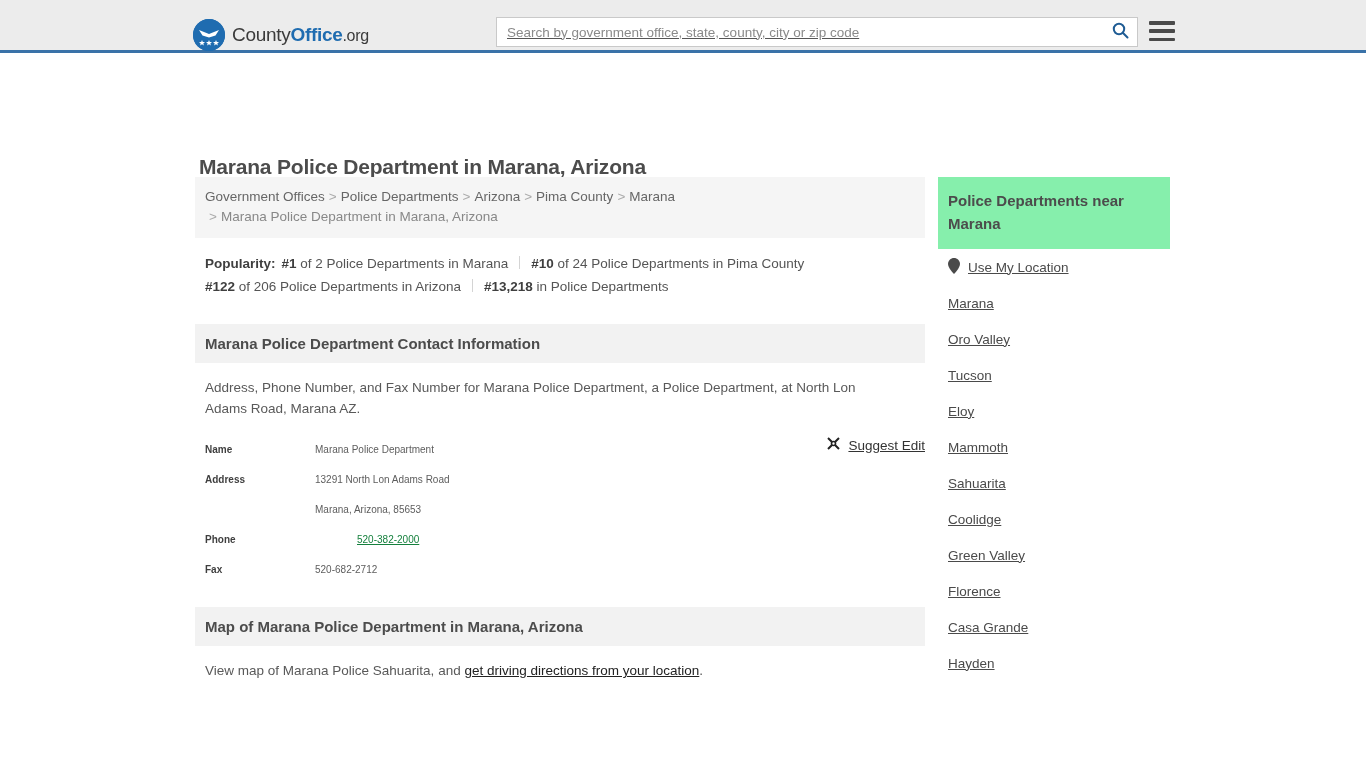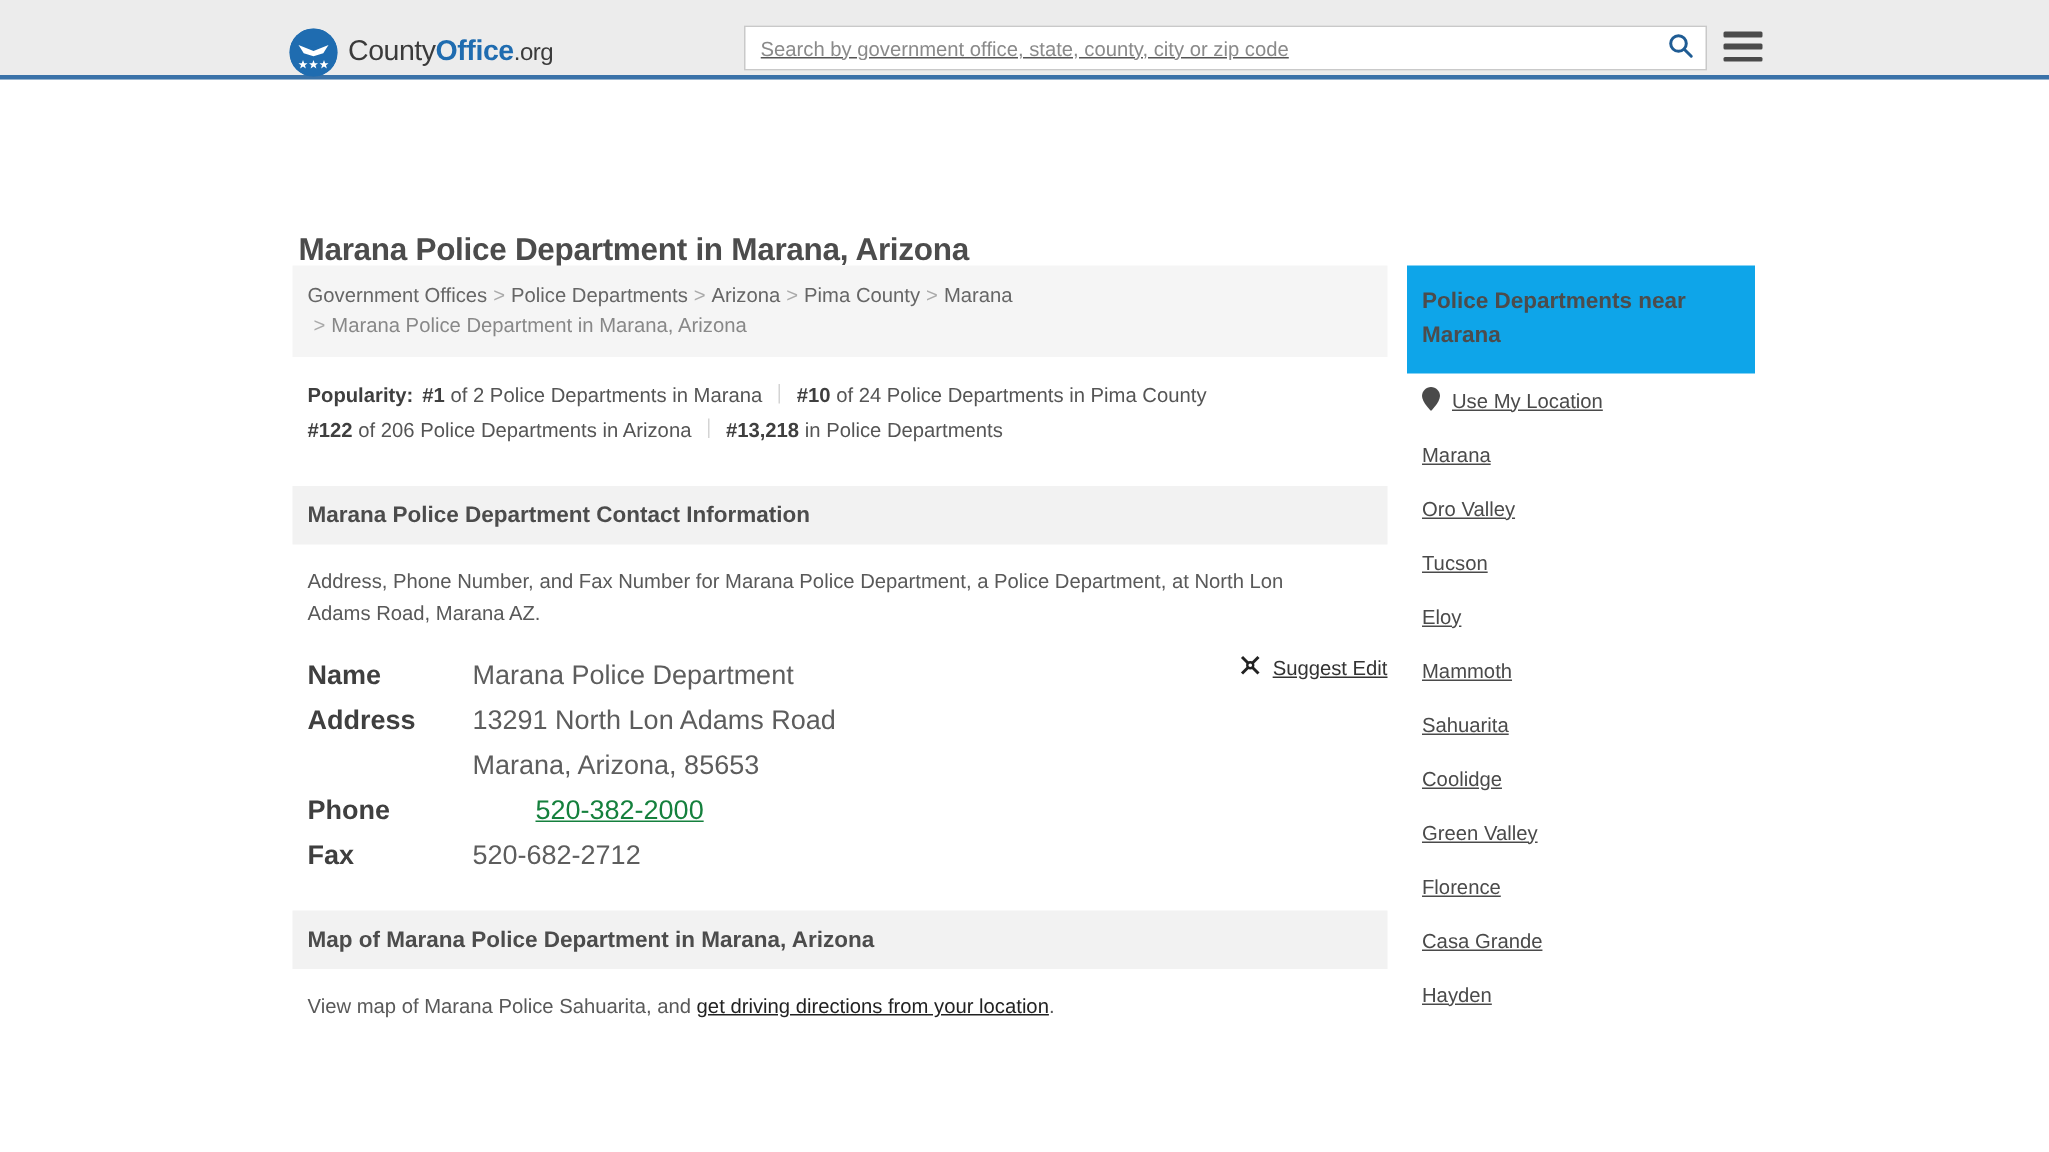--- a/index.html
+++ b/index.html
@@ -163,21 +163,21 @@
 
   .info-table {
     margin-top: 16px;
     padding: 0 10px;
     position: relative;
   }
   .info-row {
     display: flex;
     align-items: flex-start;
     line-height: 30px;
-    font-size: 18px;
+    font-size: 10px;
   }
   .info-label {
     width: 110px;
     font-weight: bold;
     color: #3f3f3f;
     flex: none;
   }
   .info-value { color: #5d5d5d; }
   .info-value a { color: #15803d; text-decoration: underline; margin-left: 42px; }
 
@@ -203,21 +203,21 @@
   }
   .map-desc a { color: #222222; text-decoration: underline; }
 
   
   .sidebar {
     position: absolute;
     left: 938px; top: 124px;
     width: 232px;
   }
   .sidebar-head {
-    background: #0ea5e9;
+    background: #86efac;
     padding: 12px 10px 14px 10px;
     font-size: 15px;
     font-weight: bold;
     color: #4c4c4c;
     line-height: 23px;
   }
   .sidebar-list { padding: 0 10px; }
   .side-item {
     display: flex;
     align-items: center;

